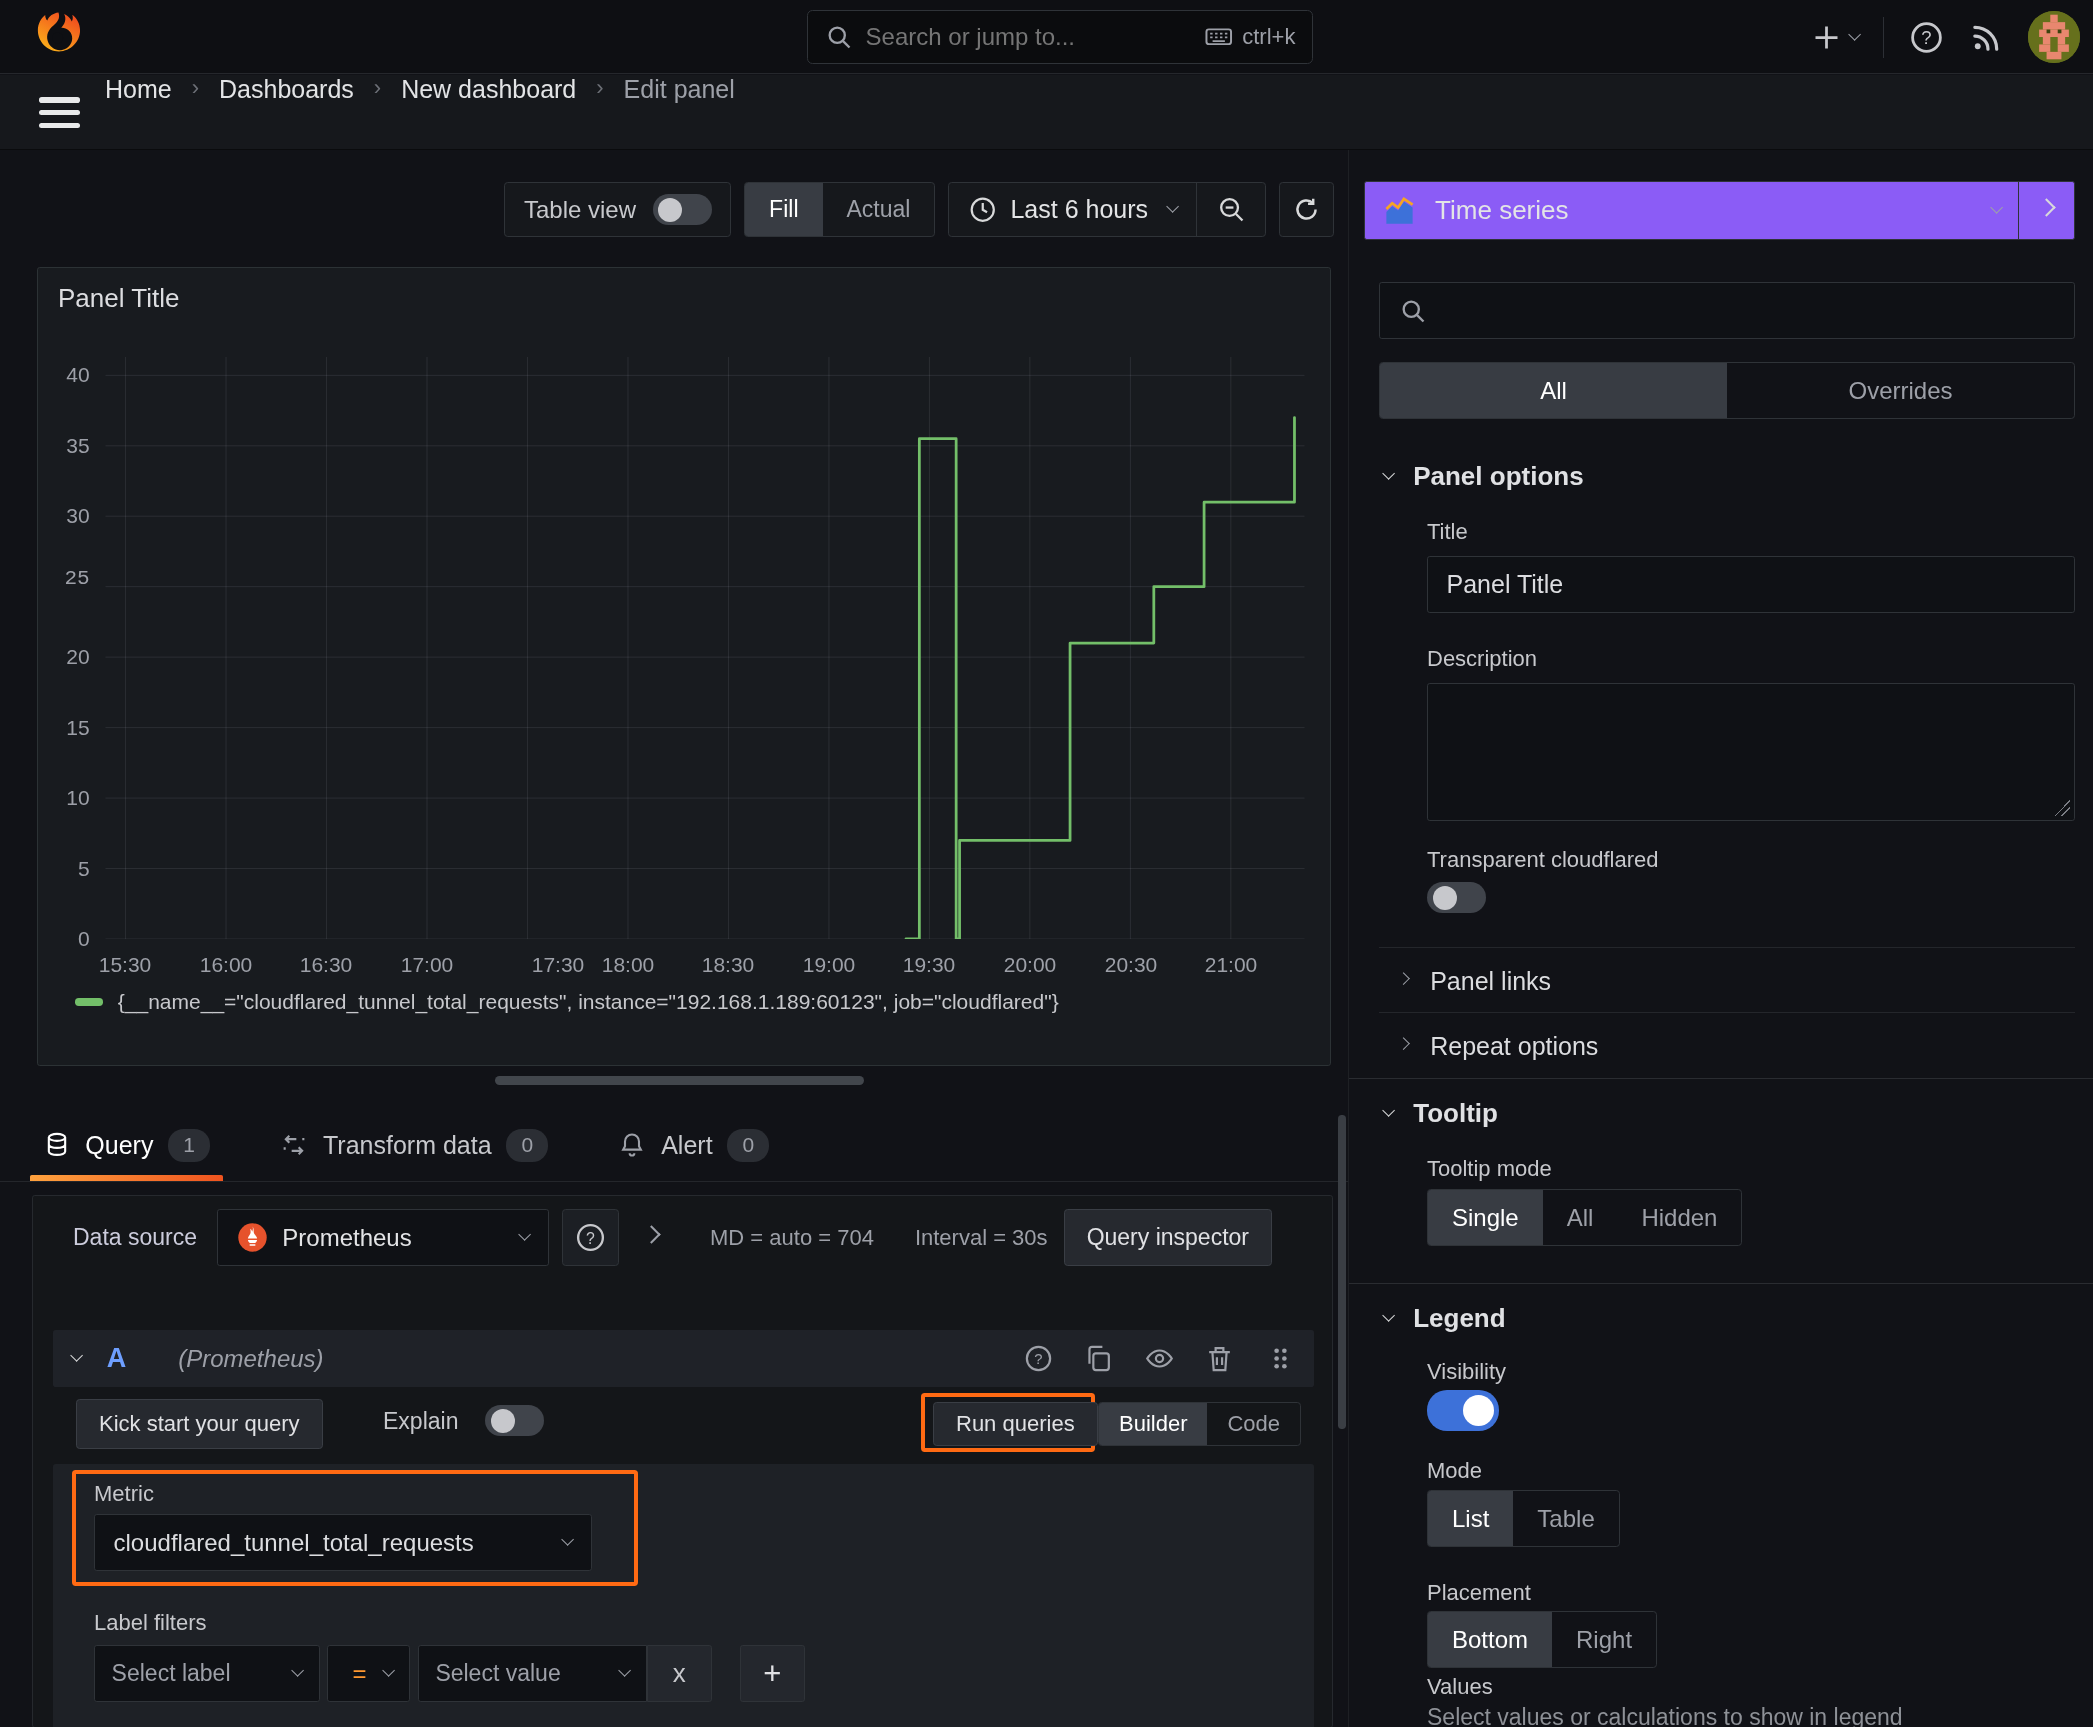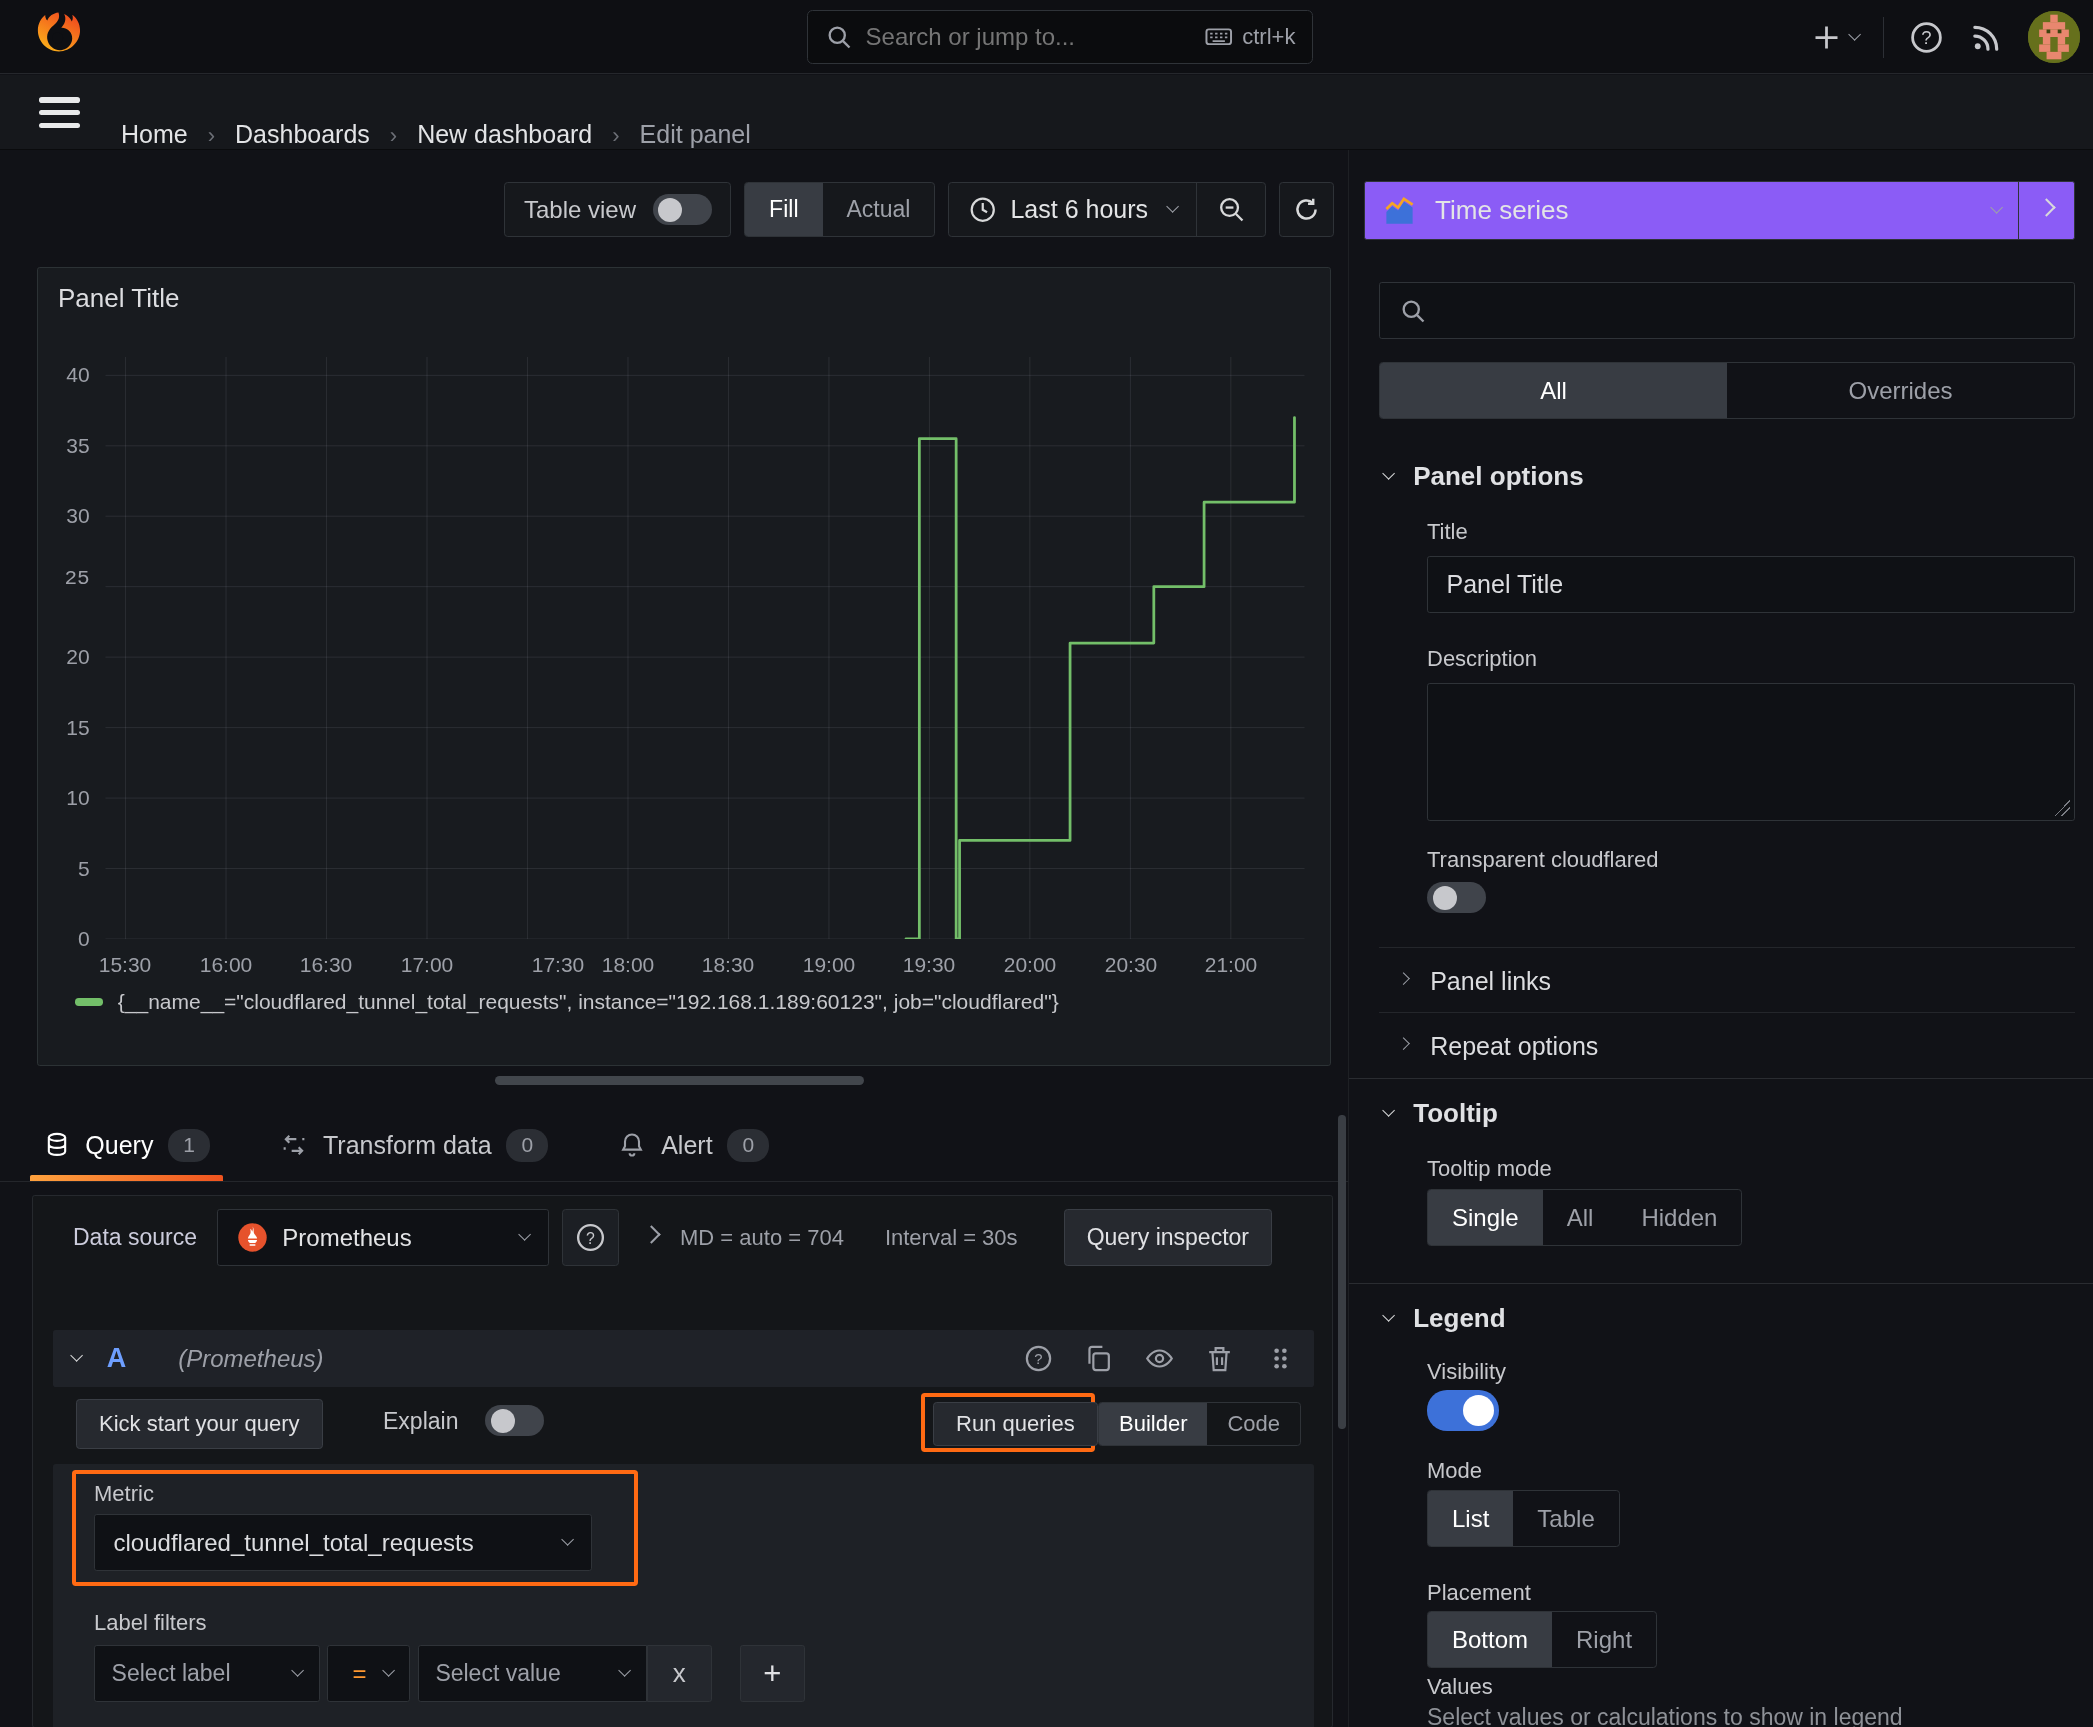--- a/index.html
+++ b/index.html
@@ -15,21 +15,21 @@
   .kbd-hint { display:flex; align-items:center; gap:9.2px; color:#9da0a8; font-size:22px; }
   #nav-right { position:absolute; right:13px; top:0; height:74px; display:flex; align-items:center; gap:24px; }
   .navdiv { width:0.9px; height:41px; background:#2c2f35; }
   .icon-btn { display:flex; align-items:center; justify-content:center; cursor:pointer; }
   #avatar { width:52px; height:52px; border-radius:50%; overflow:hidden; background:#5d6b1e; }
 
   
   #crumbrow { position:absolute; left:0; top:75px; width:2093px; height:75px; background:#16181c; border-bottom:0.9px solid #0a0b0d; }
   #hamburger { position:absolute; left:39px; top:22px; width:41px; height:31px; display:flex; flex-direction:column; justify-content:space-between; cursor:pointer; }
   #hamburger span { height:5.5px; border-radius:2.8px; background:#e8e9ea; }
-  #breadcrumb { position:absolute; left:121px; top:0; height:74px; display:flex; align-items:flex-end; gap:20px; font-size:25px; }
+  #breadcrumb { position:absolute; left:105px; top:0; height:74px; display:flex; align-items:flex-start; gap:20px; font-size:25px; }
   .crumb { color:#e3e4e6; }
   .crumb.dim { color:#9da0a8; }
   .crumb-sep { color:#6c6f76; font-size:22px; }
   #crumb-actions { position:absolute; right:33px; top:0; height:74px; display:flex; align-items:center; gap:14.8px; }
 
   
   .btn { display:inline-flex; align-items:center; justify-content:center; height:52px; padding:0 22px; border-radius:3.7px; font-size:23px; color:#e0e1e4; background:#26292f; border:0.9px solid #3a3e45; cursor:pointer; white-space:nowrap; }
   .btn.primary { background:#3d71d9; border-color:#3d71d9; color:#fff; }
   .btn.danger-outline { background:transparent; border:1.8px solid #e02f6c; color:#ef5c8d; }
   .input { background:#0f1115; border:0.9px solid #2f3338; border-radius:2.8px; height:57px; color:#dcdde0; font-size:24px; display:flex; align-items:center; padding:0 18.5px; gap:13px; }
@@ -82,21 +82,21 @@
   .tab.active::after { content:""; position:absolute; left:-7.4px; right:-7.4px; bottom:-3.7px; height:6.5px; border-radius:1.8px; background:linear-gradient(90deg,#ffa23e,#f0541f); }
   #tabs-underline { position:absolute; left:0; top:1181px; width:1348px; height:0.9px; background:#24262b; }
 
   
   #query-card { position:absolute; left:32px; top:1195px; width:1301px; height:533px; background:#141619; border:0.9px solid #26292e; border-radius:2.8px; }
   #ds-row { position:absolute; left:20px; top:13px; width:1261px; height:57px; display:flex; align-items:center; }
   #ds-label { font-size:23px; color:#ccccdc; padding:0 20px; }
   #ds-select { width:332px; height:57px; }
   #ds-help { width:57px; height:57px; border:0.9px solid #2f3338; border-radius:3.7px; background:#1c1f24; display:flex; align-items:center; justify-content:center; margin-left:13px; }
   #ds-expand { margin-left:26px; }
-  #ds-stats { margin-left:22px; font-size:22px; color:#9da0a8; display:flex; gap:41px; }
+  #ds-stats { margin-left:52px; font-size:22px; color:#9da0a8; display:flex; gap:41px; }
   #inspector-btn { position:absolute; right:42px; top:0; height:57px; }
 
   #row-a { position:absolute; left:20px; top:134px; width:1261px; height:57px; background:#1f2228; border-radius:2.8px; display:flex; align-items:center; padding:0 18.5px; }
   #row-a .refid { color:#6e9fff; font-size:27px; font-weight:bold; margin-left:26px; }
   #row-a .dshint { color:#9da0a8; font-size:24px; font-style:italic; margin-left:52px; }
   #row-a-icons { margin-left:auto; display:flex; align-items:center; gap:29.5px; }
 
   #q-toolbar { position:absolute; left:43px; top:199px; width:1223px; height:57px; }
   #kickstart-btn { position:absolute; left:0; top:3.7px; height:50px; font-size:22px; }
   #explain-label { position:absolute; left:307px; top:13px; font-size:23px; color:#c7c8cc; }

